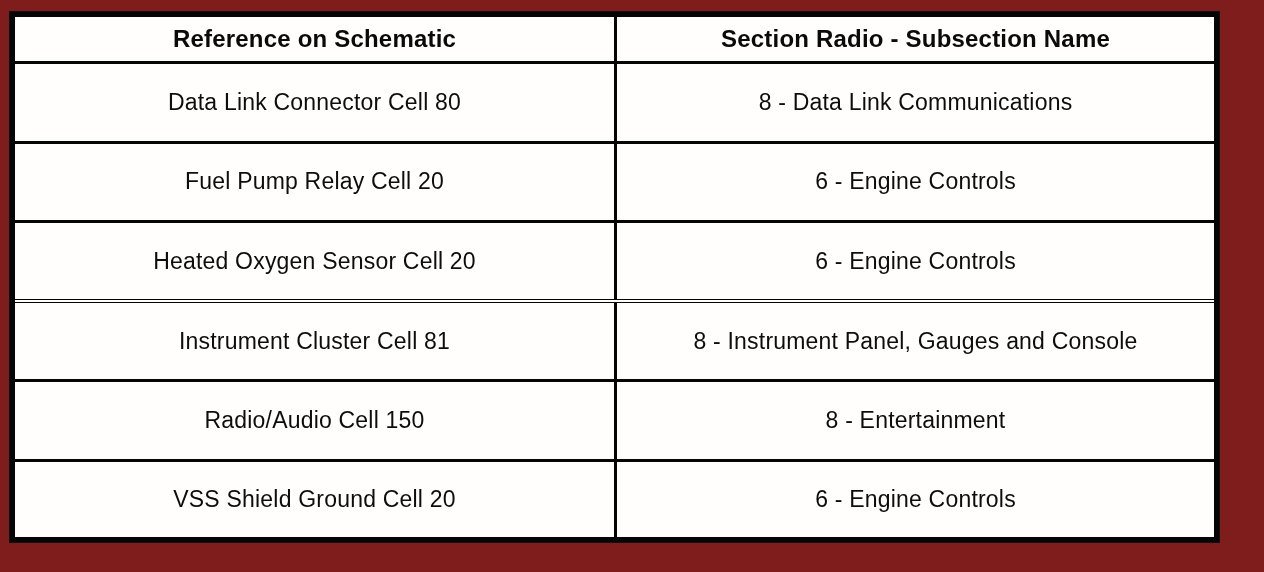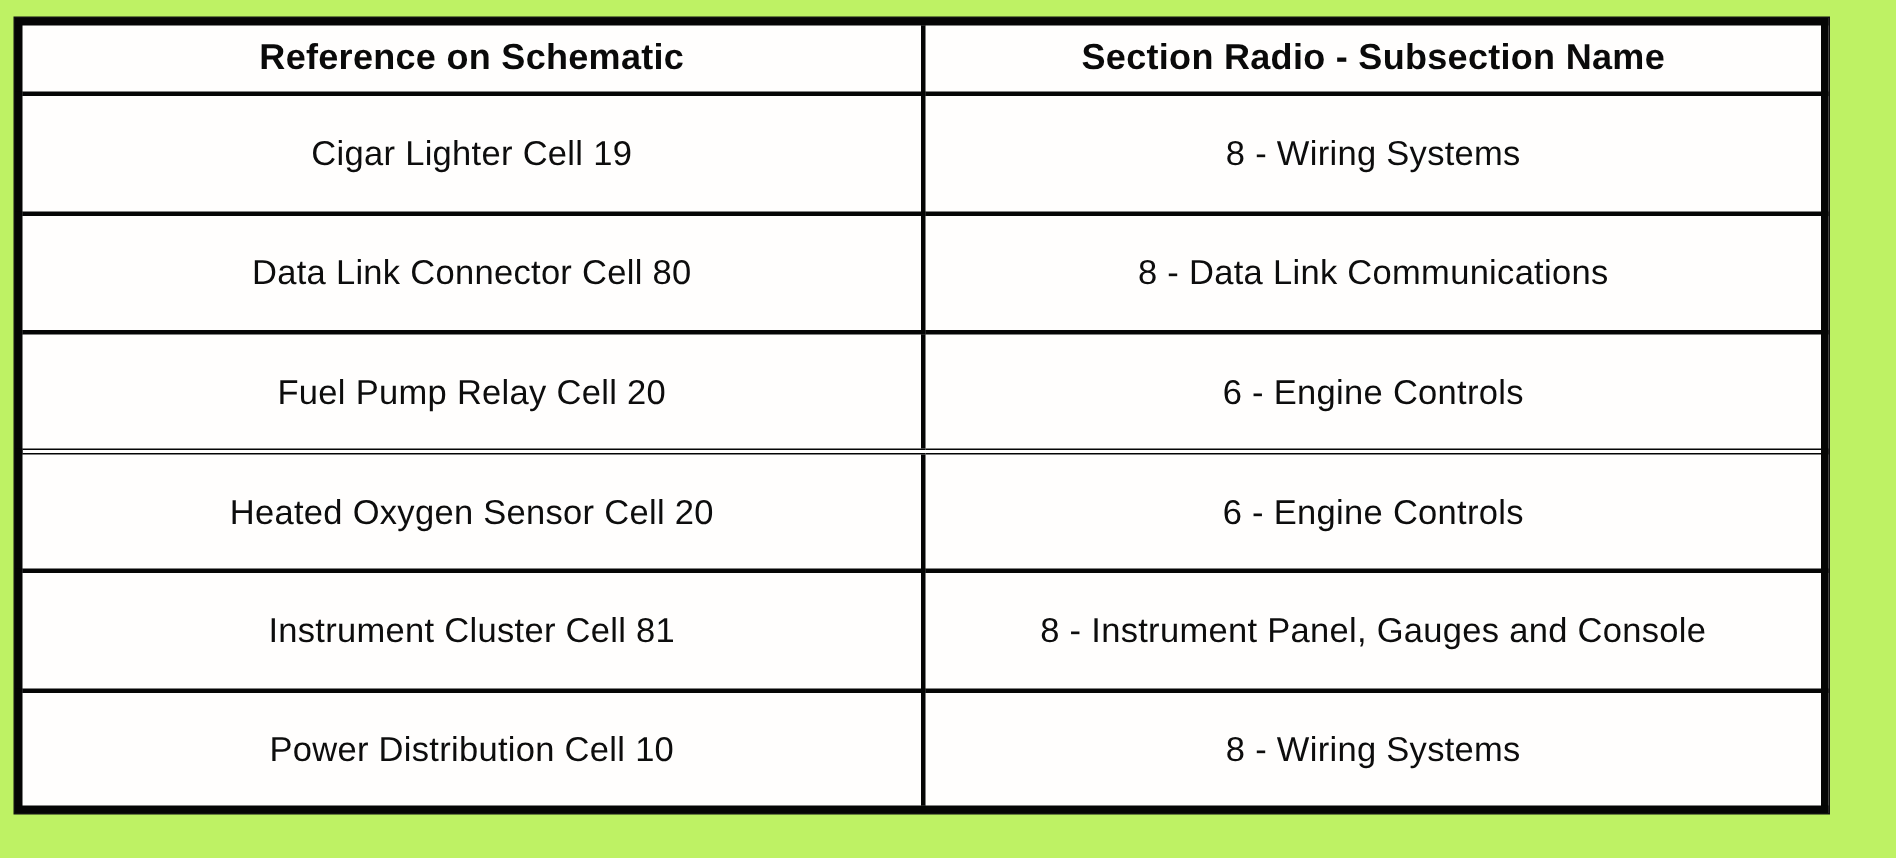--- a/index.html
+++ b/index.html
@@ -7,21 +7,21 @@
     width: 1264px;
     height: 572px;
     background: #ffffff;
     font-family: "Liberation Sans", "DejaVu Sans", sans-serif;
     overflow: hidden;
   }
   .page {
     position: relative;
     width: 1264px;
     height: 572px;
-    background: #bef264;
+    background: #7f1d1d;
   }
   table.ref-table {
     position: absolute;
     left: 10px;
     top: 12px;
     width: 1204px;
     height: 530px;
     border-collapse: collapse;
     table-layout: fixed;
     background: #fffefd;
@@ -69,24 +69,20 @@
       <col class="col-ref">
       <col class="col-sec">
     </colgroup>
     <thead>
       <tr>
         <th>Reference on Schematic</th>
         <th>Section Radio - Subsection Name</th>
       </tr>
     </thead>
     <tbody>
-  <tr>
-    <td>Cigar Lighter Cell 19</td>
-    <td>8 - Wiring Systems</td>
-  </tr>
 
   <tr>
     <td>Data Link Connector Cell 80</td>
     <td>8 - Data Link Communications</td>
   </tr>
 
   <tr>
     <td>Fuel Pump Relay Cell 20</td>
     <td>6 - Engine Controls</td>
   </tr>
@@ -96,21 +92,25 @@
     <td>Heated Oxygen Sensor Cell 20</td>
     <td>6 - Engine Controls</td>
   </tr>
 
 
   <tr>
     <td>Instrument Cluster Cell 81</td>
     <td>8 - Instrument Panel, Gauges and Console</td>
   </tr>
 
+
   <tr>
-    <td>Power Distribution Cell 10</td>
-    <td>8 - Wiring Systems</td>
+    <td>Radio/Audio Cell 150</td>
+    <td>8 - Entertainment</td>
   </tr>
 
-
+  <tr>
+    <td>VSS Shield Ground Cell 20</td>
+    <td>6 - Engine Controls</td>
+  </tr>
 </tbody>
   </table>
 </div>
 
 </body></html>

